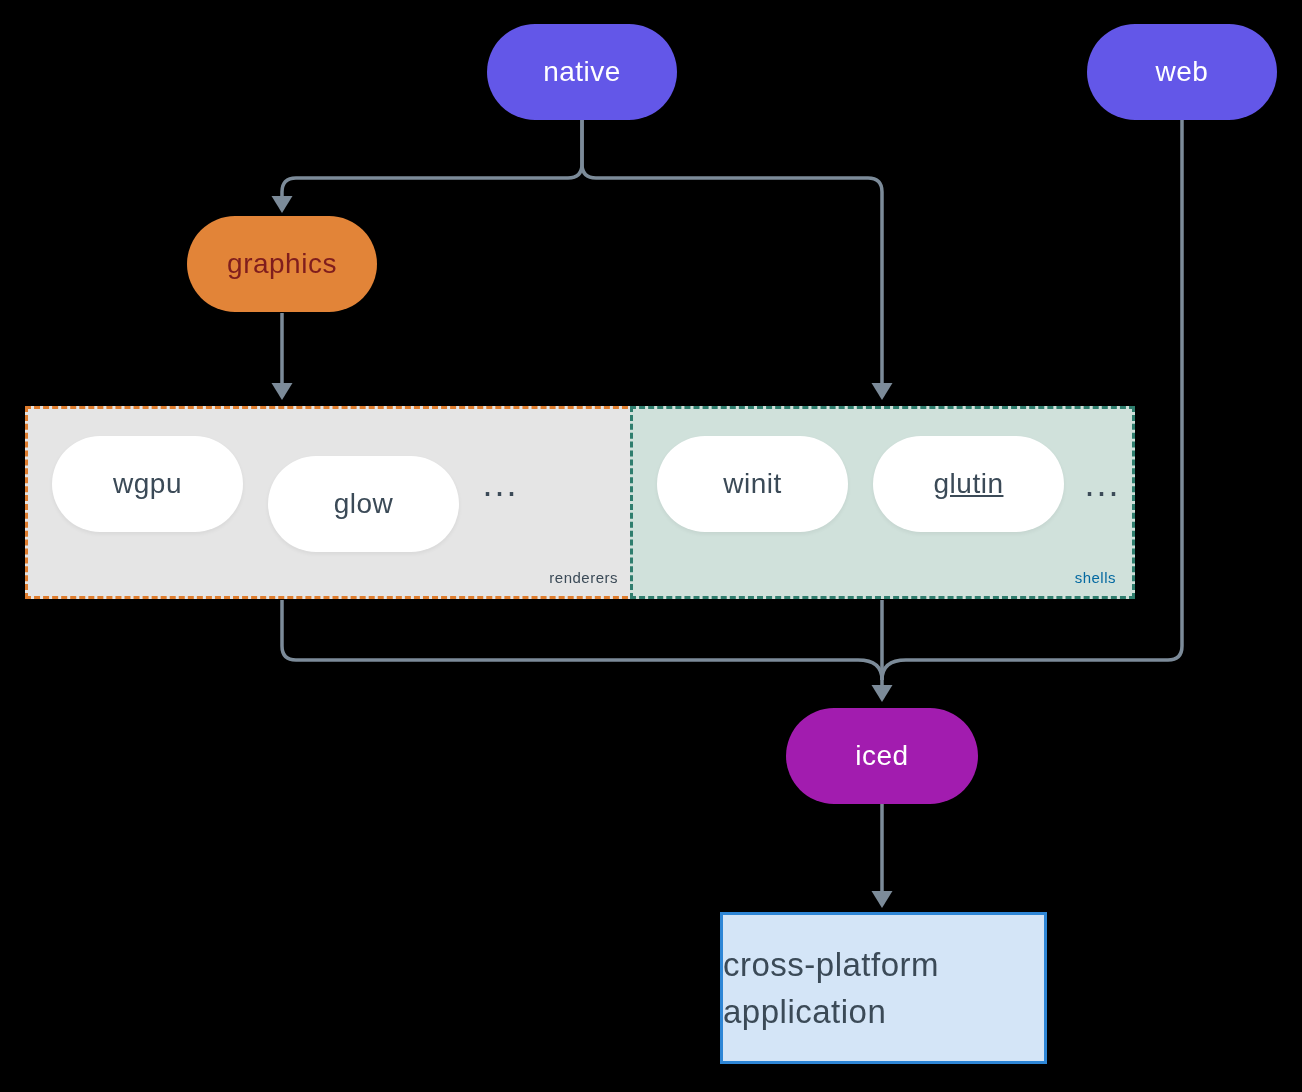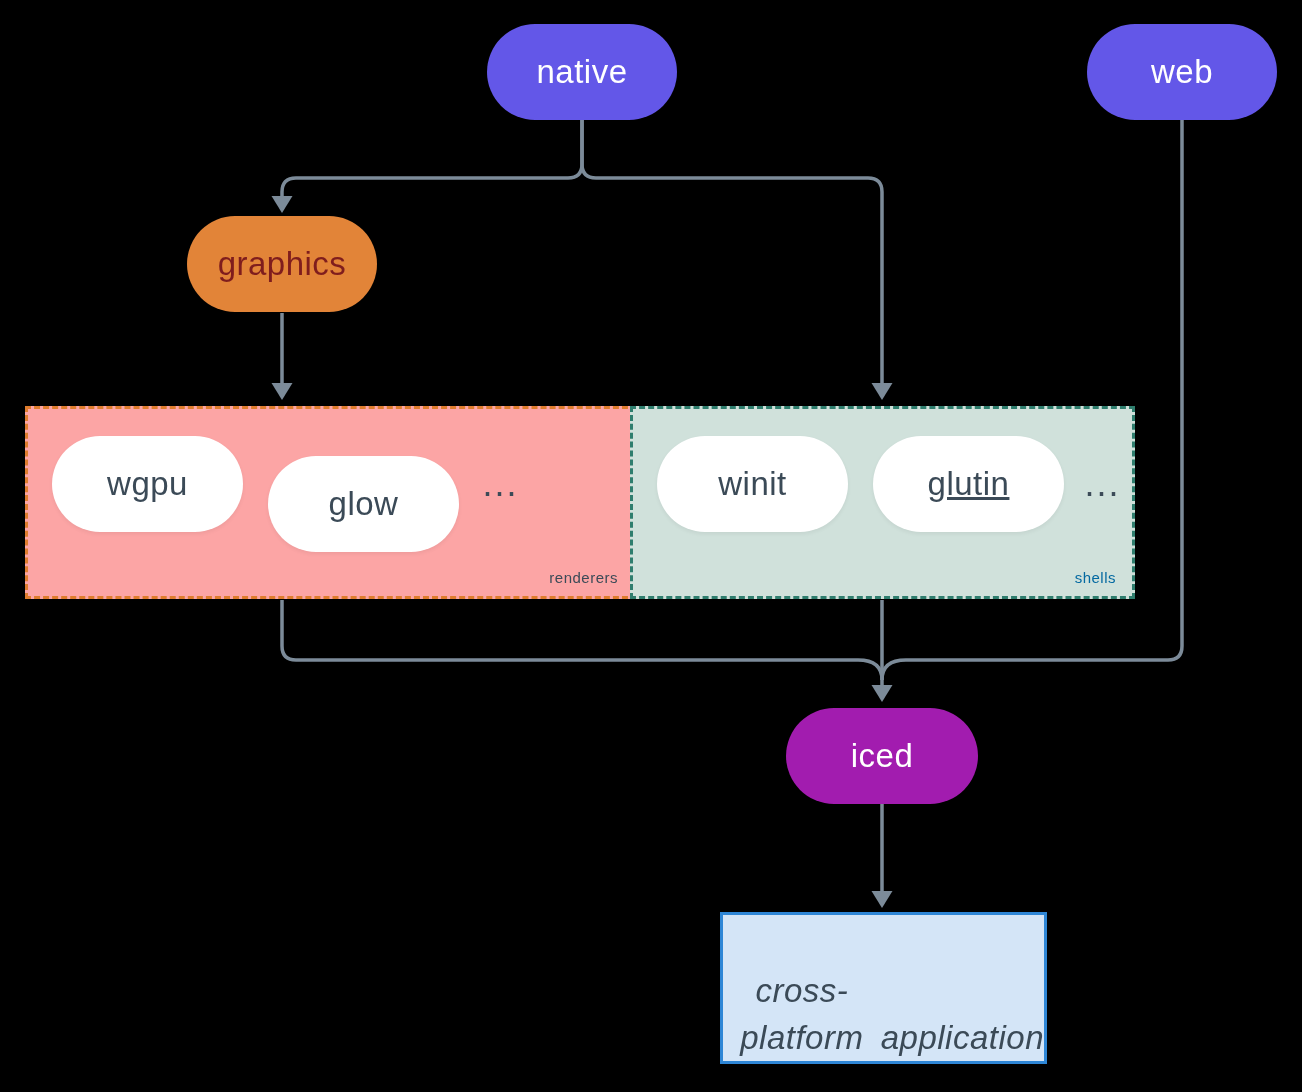--- a/index.html
+++ b/index.html
@@ -7,45 +7,44 @@
     width: 1302px; height: 1092px;
     font-family: "Liberation Sans", sans-serif;
     overflow: hidden;
   }
   .stage { position: relative; width: 1302px; height: 1092px; }
   svg.edges { position: absolute; left: 0; top: 0; width: 1302px; height: 1092px; }
   .pill {
     position: absolute;
     display: flex; align-items: center; justify-content: center;
     border-radius: 48px;
-    font-size: 33px; letter-spacing: 0.5px;
+    font-size: 28px; letter-spacing: 0.5px;
   }
   .group-box {
     position: absolute;
     border-width: 3px; border-style: dashed;
     box-sizing: border-box;
   }
   .group-label {
     position: absolute; right: 16px; bottom: 10px;
     font-size: 15px; letter-spacing: 0.5px;
   }
   .ellipsis {
     position: absolute;
     display: flex; align-items: center; justify-content: center;
     font-size: 36px; letter-spacing: 2px;
   }
   .app-box {
     position: absolute;
     border-width: 3px; border-style: solid;
     box-sizing: border-box;
-    display: flex; flex-direction: row;
-    align-items: flex-end; justify-content: center;
+    display: flex; flex-direction: column;
+    align-items: flex-start; justify-content: center;
     font-size: 33px; line-height: 47px; letter-spacing: 0.5px;
     text-align: center;
-    font-style: italic;
   }
 </style>
 </head>
 <body style="background-color: rgb(0, 0, 0);">
 
 <div class="stage">
 
   <svg class="edges" viewBox="0 0 1302 1092" fill="none">
     <path stroke-width="3.5" d="M 582 120 L 582 164 Q 582 178 568 178 L 296 178 Q 282 178 282 192 L 282 198" stroke="#7c8b99"></path>
     <polygon points="282,213 271.5,196 292.5,196" fill="#7c8b99"></polygon>
@@ -70,21 +69,21 @@
   </div>
 
   <div class="pill" style="left: 1087px; top: 24px; width: 190px; height: 96px; background-color: rgb(99, 87, 232); color: rgb(255, 255, 255);">
     <span>web</span>
   </div>
 
   <div class="pill" style="left: 187px; top: 216px; width: 190px; height: 96px; background-color: rgb(226, 132, 56); color: #7f1d1d;">
     <span>graphics</span>
   </div>
 
-  <div class="group-box" style="left: 25px; top: 406px; width: 612px; height: 193px; background-color: #fca5a5; border-color: rgb(223, 125, 46);">
+  <div class="group-box" style="left: 25px; top: 406px; width: 612px; height: 193px; background-color: #e5e5e5; border-color: rgb(223, 125, 46);">
     <div class="pill" style="left: 24px; top: 27px; width: 191px; height: 96px; box-shadow: rgba(0, 0, 0, 0.06) 0px 2px 4px; background-color: rgb(255, 255, 255); color: rgb(59, 74, 87);">
       <span>wgpu</span>
     </div>
     <div class="pill" style="left: 240px; top: 12px; width: 191px; height: 96px; box-shadow: rgba(0, 0, 0, 0.06) 0px 2px 4px; background-color: rgb(255, 255, 255); color: rgb(59, 74, 87); margin-top: 35px;">
       <span>glow</span>
     </div>
     <div class="ellipsis" style="left: 445px; top: 27px; width: 55px; height: 96px; color: rgb(59, 74, 87);">...</div>
     <div class="group-label" style="color: rgb(59, 74, 87);">renderers</div>
   </div>
 

